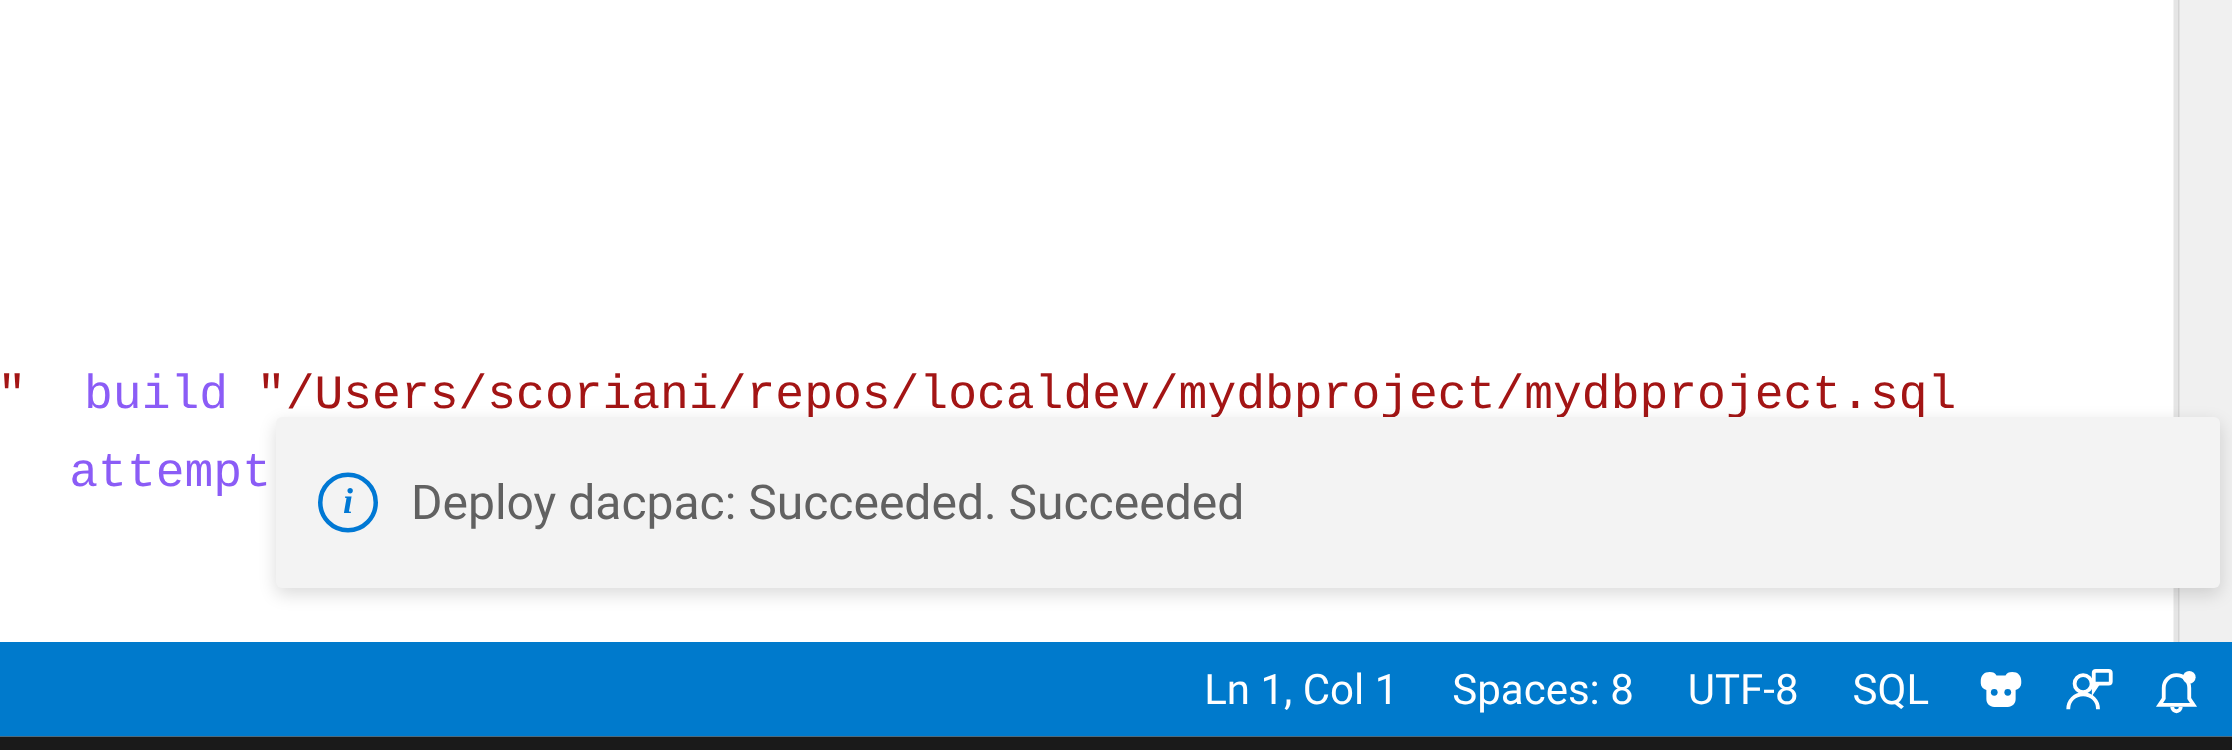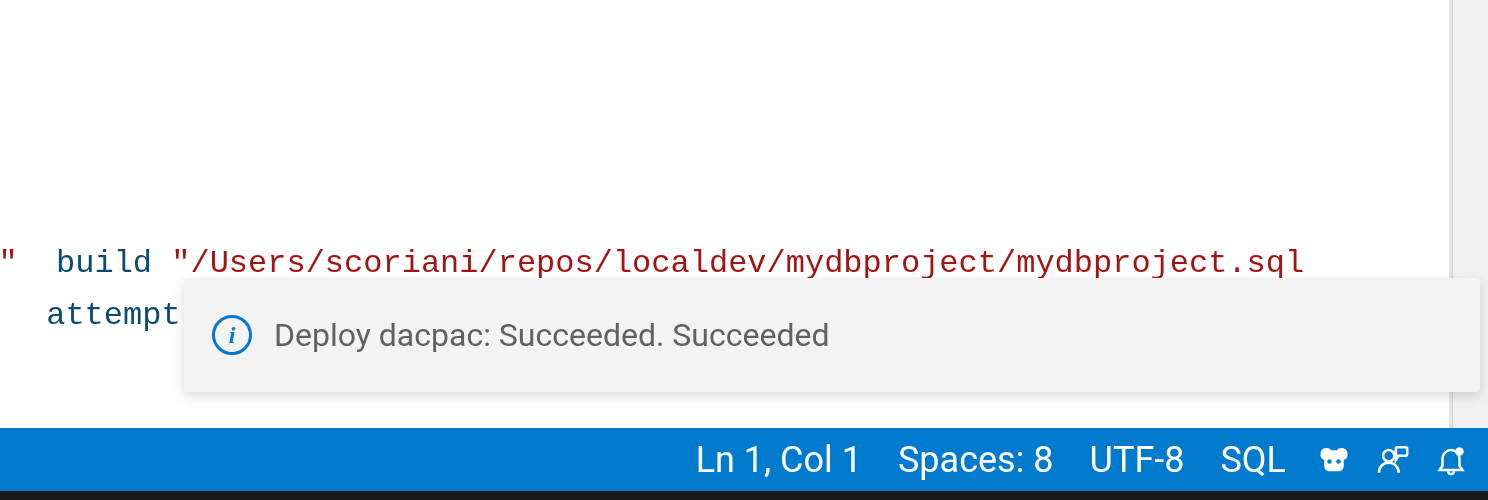--- a/index.html
+++ b/index.html
@@ -37,21 +37,21 @@
     }
     .code-line-2 {
       top: 292px;
       left: 0;
       margin-left: 27px;
     }
     .str-red {
       color: #a31515;
     }
     .plain {
-      color: #0c4a6e;
+      color: #8b5cf6;
     }
     .notification {
       position: absolute;
       top: 278px;
       left: 184px;
       width: 1296px;
       height: 114px;
       background: #f3f3f3;
       border-radius: 4px;
       box-shadow: 0 4px 12px rgba(0,0,0,0.15);
@@ -103,21 +103,21 @@
     .status-bar {
       position: absolute;
       bottom: 9px;
       left: 0;
       right: 0;
       height: 63px;
       background: #007acc;
       display: flex;
       align-items: center;
       color: #ffffff;
-      font-size: 36px;
+      font-size: 28px;
       padding-right: 8px;
     }
     .status-left-spacer {
       flex: 1;
     }
     .status-item {
       padding: 0 18px;
       height: 100%;
       display: flex;
       align-items: center;

